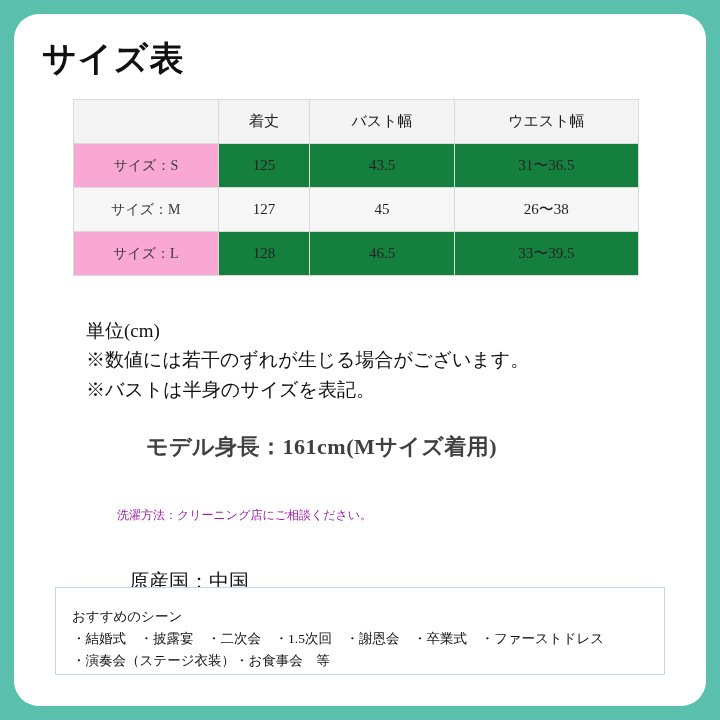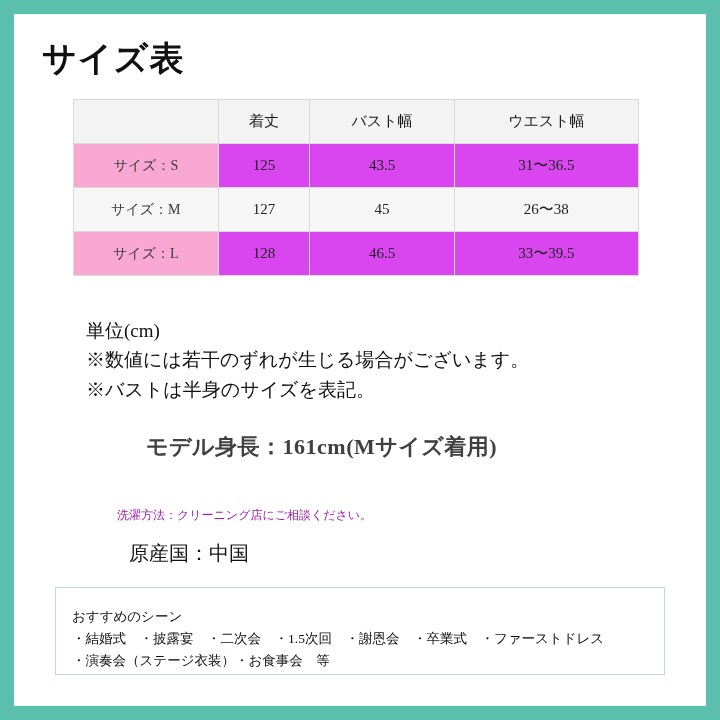--- a/index.html
+++ b/index.html
@@ -14,20 +14,21 @@
     overflow: hidden;
   }
   .page {
     position: absolute;
     left: 14px;
     top: 14px;
     width: 692px;
     height: 692px;
     background: #ffffff;
     box-sizing: border-box;
+    border-radius: 25px;
   }
   .title {
     position: absolute;
     left: 28px;
     top: 22px;
     font-size: 34px;
     font-weight: bold;
     letter-spacing: 1px;
     color: #111111;
   }
@@ -61,21 +62,21 @@
     background: #f9a8d4;
     color: #3a3a3a;
     font-size: 14px;
     width: 145px;
   }
   table.size-table tbody tr.alt td,
   table.size-table tbody tr.alt th.rowhead {
     background: #f6f6f6;
   }
   table.size-table tbody td {
-    background: #d946ef;
+    background: #15803d;
     font-size: 15px;
   }
   .col-w1 { width: 88px; margin-left: 36px; }
   .col-w2 { width: 145px; }
   .col-w3 { width: 188px; }
 
   .notes {
     position: absolute;
     left: 72px;
     top: 302px;
@@ -96,21 +97,21 @@
     position: absolute;
     left: 103px;
     top: 492px;
     font-size: 12px;
     line-height: 1.5;
     color: #a21caf;
   }
   .origin-line {
     position: absolute;
     left: 115px;
-    top: 524px;
+    top: 552px;
     font-size: 20px;
     line-height: 1.5;
     color: #111111;
   }
   .scene-box {
     position: absolute;
     left: 41px;
     top: 573px;
     width: 610px;
     height: 88px;

